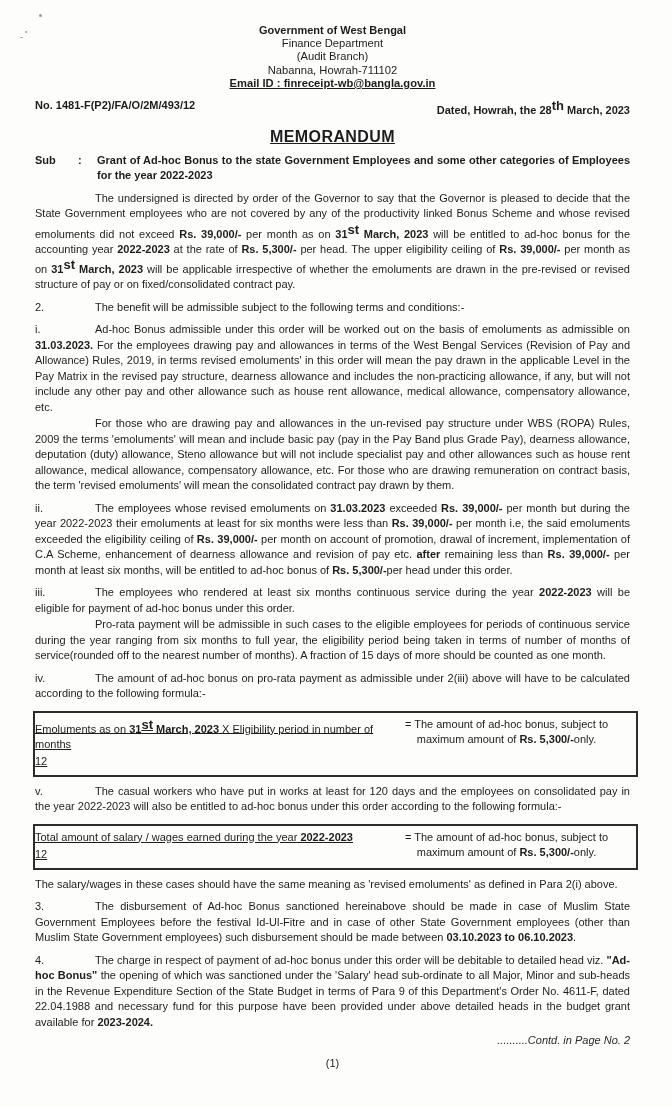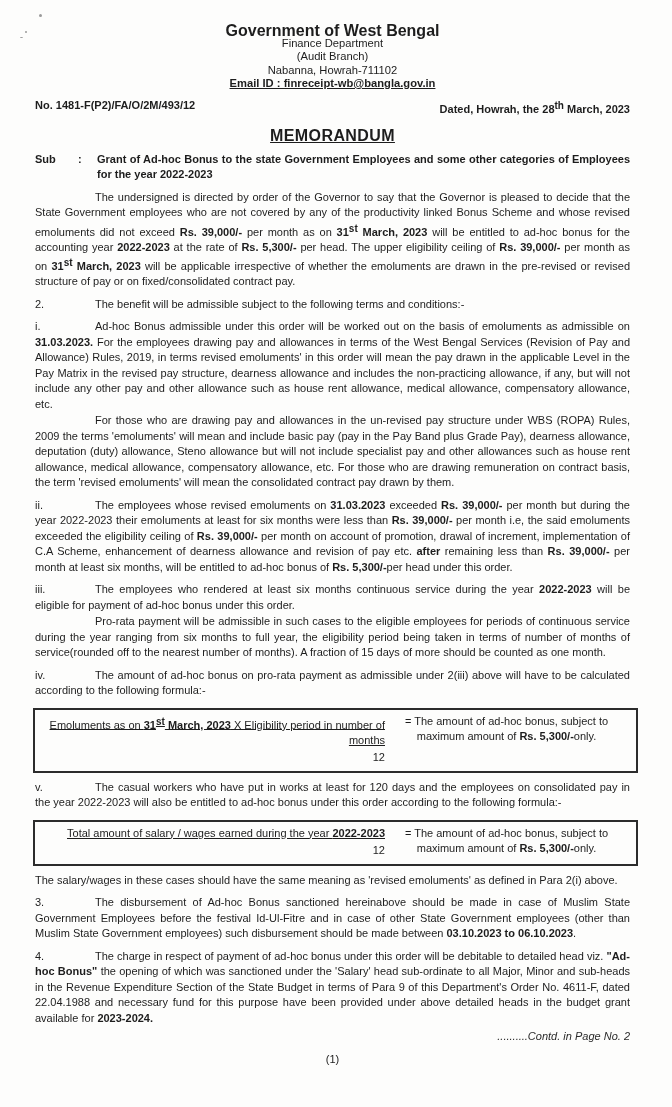--- a/index.html
+++ b/index.html
@@ -10,44 +10,44 @@
   .page{
     position:relative;box-sizing:border-box;width:672px;height:1107px;
     padding:24px 42px 0 35px;color:#1d1d1d;font-size:11px;line-height:15.5px;
   }
   .speck{position:absolute;background:#9a9a9a;border-radius:50%;}
   .speck-1{left:39px;top:14px;width:3px;height:3px;}
   .speck-2{left:25px;top:31px;width:2px;height:2px;}
   .speck-3{left:20px;top:37px;width:3px;height:1px;}
 
   .letterhead{text-align:center;line-height:13.2px;font-size:11.2px;}
-  .letterhead .org{font-weight:700;font-size:16px;}
+  .letterhead .org{font-weight:700;font-size:11px;}
   .letterhead .email{font-weight:700;text-decoration:underline;}
 
   .ref-row{display:flex;justify-content:space-between;margin-top:8px;font-weight:700;font-size:11px;}
   .title{text-align:center;font-weight:700;text-decoration:underline;margin-top:11px;letter-spacing:.4px;font-size:16px;}
 
   .subject{display:flex;margin-top:8px;font-weight:700;}
   .sub-label{width:43px;flex-shrink:0;}
   .sub-colon{width:19px;flex-shrink:0;}
   .sub-text{flex:1;text-align:justify;}
 
   p.para{margin:7px 0 0;text-align:justify;}
   p.para.tight{margin-top:1px;}
   p.para.indent{text-indent:60px;}
   .plabel{display:inline-block;width:60px;text-indent:0;}
   .b{font-weight:700;}
   .u{text-decoration:underline;}
-  .sup{font-size:10px;vertical-align:3.5px;letter-spacing:0;}
+  .sup{font-size:13px;vertical-align:3.5px;letter-spacing:0;}
 
   .fbox{
     border:2px solid #2c2c2c;margin:9px -8px 0 -2px;
     padding:4px 8px 5px 0;display:flex;align-items:flex-start;
   }
-  .frac{width:350px;flex-shrink:0;text-align:right;}
+  .frac{width:350px;flex-shrink:0;text-align:left;text-decoration:underline;}
   .fden{margin-top:2px;}
   .fresult{flex:1;text-align:center;}
 
   .contd{text-align:right;font-style:italic;margin-top:3px;color:#2a2a2a;}
   .pageno{text-align:center;margin-top:7px;}
 </style>
 </head>
 <body>
 
 <div class="page">

